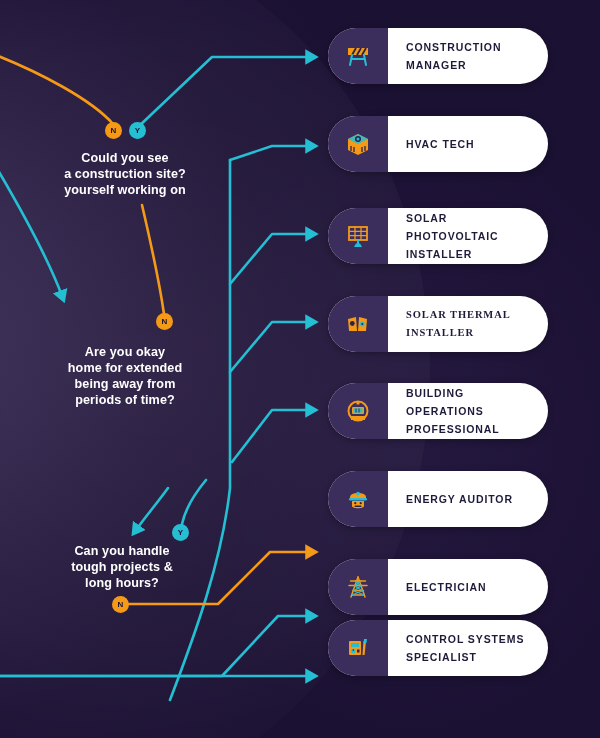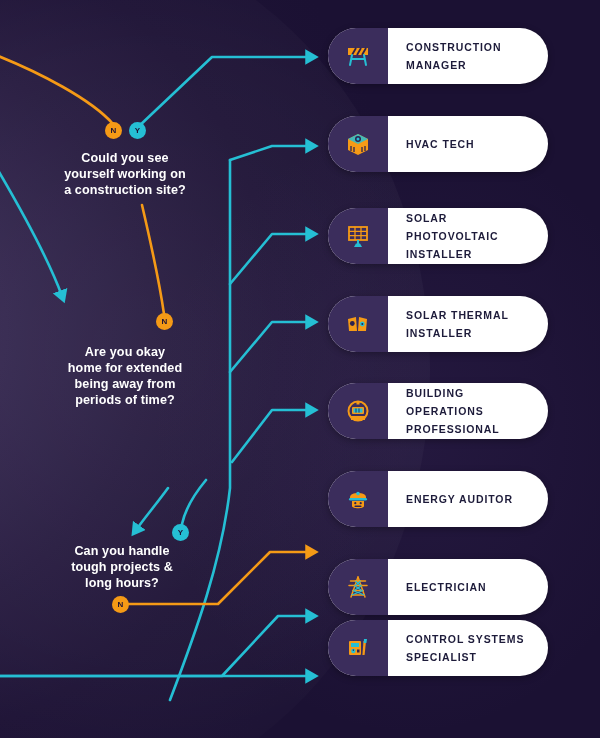--- a/index.html
+++ b/index.html
@@ -170,22 +170,22 @@
   <div class="badge no" style="left:105px; top:122px;">N</div>
   <div class="badge yes" style="left:129px; top:122px;">Y</div>
 
   <div class="badge no" style="left:156px; top:313px;">N</div>
   <div class="badge yes" style="left:172px; top:524px;">Y</div>
 
   <div class="badge no" style="left:112px; top:596px;">N</div>
 
   <div class="question" style="left:25px; top:150px;">
     <span>Could you see</span>
+    <span>a construction site?</span>
     <span>yourself working on</span>
-    <span>a construction site?</span>
   </div>
 
   <div class="question" style="left:25px; top:344px;">
     <span>Are you okay</span>
     <span>home for extended</span>
     <span>being away from</span>
     <span>periods of time?</span>
   </div>
 
   <div class="question" style="left:22px; top:543px;">
@@ -249,21 +249,21 @@
         <rect x="12" y="17" width="2" height="4" fill="#25bfd4"></rect>
         <path d="M9 24 L17 24 L15 20.5 L11 20.5 Z" fill="#25bfd4"></path>
       </svg>
     </div>
     <div class="card-label">
       <span>SOLAR PHOTOVOLTAIC</span>
       <span>INSTALLER</span>
     </div>
   </div>
 
-  <div class="card" style="top:296px;">
+  <div class="card" style="top:296px;font-family:Liberation Serif, serif;">
     <div class="icon-pad">
       <svg width="26" height="26" viewBox="0 0 26 26">
         <path d="M3 8 L11 6 L12 20 L4 20 Z" fill="#f59a16"></path>
         <path d="M14 6 L22 8 L21 20 L13 20 Z" fill="#f59a16"></path>
         <circle cx="7.3" cy="12.5" r="2.4" fill="#2b2250"></circle>
         <circle cx="17.3" cy="13" r="2.4" fill="#25bfd4"></circle>
         <circle cx="17.3" cy="13" r="1" fill="#2b2250"></circle>
       </svg>
     </div>
     <div class="card-label">

